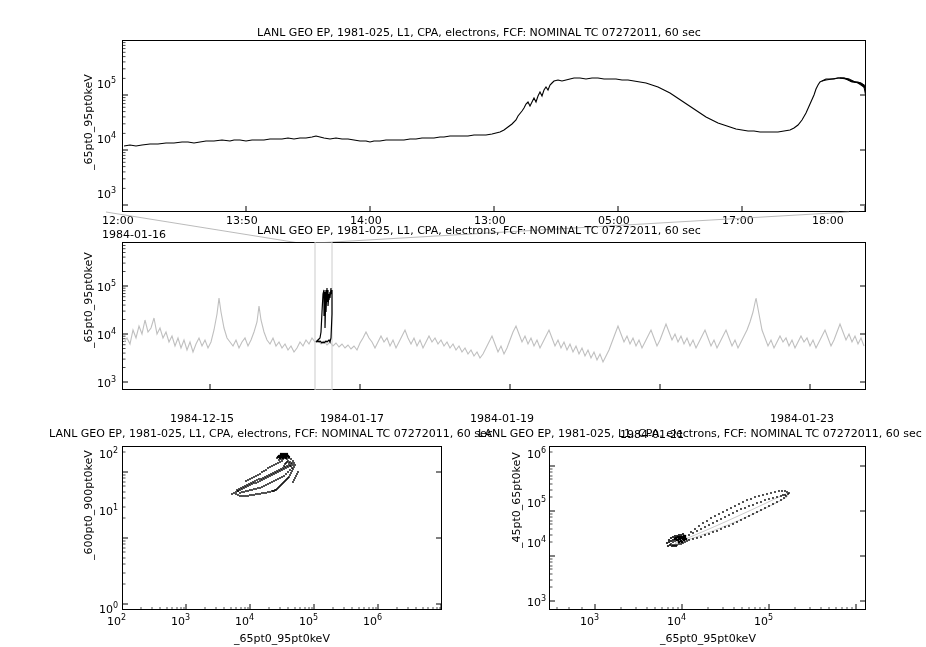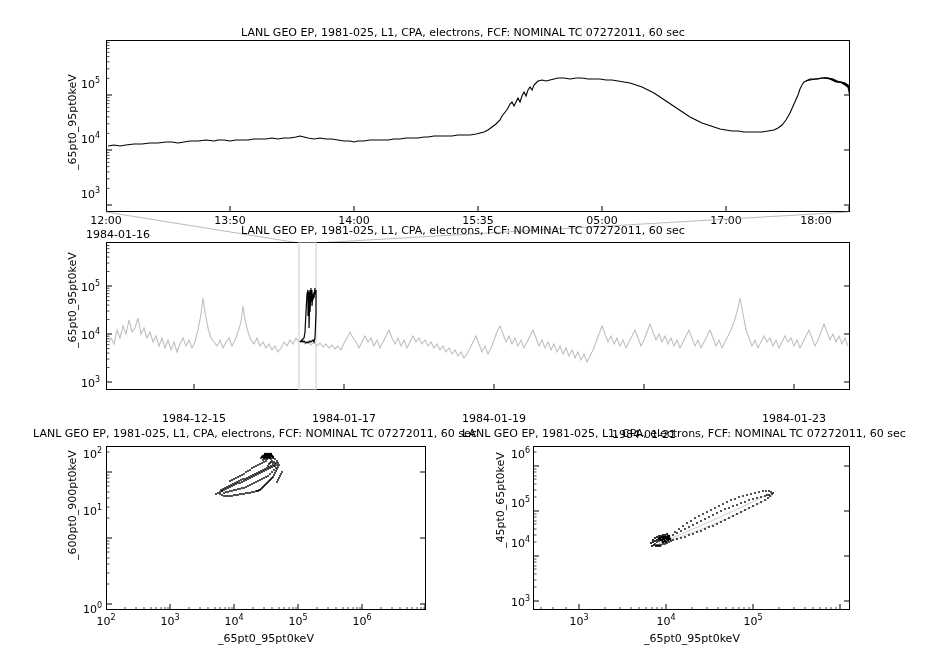--- a/index.html
+++ b/index.html
@@ -12,20 +12,21 @@
     height: 647px;
     font-family: "DejaVu Sans", sans-serif;
     color: #000000;
     position: relative;
     overflow: hidden;
   }
   .page {
     position: relative;
     width: 732px;
     height: 647px;
+    padding-left: 16px;
   }
   .panel {
     position: absolute;
   }
   .plot-title {
     position: absolute;
     font-size: 11px;
     color: #000;
     white-space: nowrap;
     text-align: center;
@@ -40,21 +41,20 @@
   .xlabel {
     position: absolute;
     font-size: 11px;
     white-space: nowrap;
     text-align: center;
   }
   .tick-label-x {
     position: absolute;
     font-size: 11px;
     white-space: nowrap;
-    text-align: center;
   }
   .tick-label-y {
     position: absolute;
     font-size: 11px;
     white-space: nowrap;
     text-align: right;
   }
   .tick-label-y sup, .tick-label-x sup {
     font-size: 8px;
     vertical-align: super;
@@ -153,21 +153,21 @@
       <polyline fill="none" stroke="#000000" stroke-width="1.1" points="743,47 743,48"></polyline>
       <polyline fill="none" stroke="#000000" stroke-width="1.1" points="724,39 730,42 736,42 742,45"></polyline>
       <polyline fill="none" stroke="#000000" stroke-width="1.1" points="743,48 744,52"></polyline>
       <polyline fill="none" stroke="#000000" stroke-width="1.1" points="736,43 740,44 744,46"></polyline>
       <polyline fill="none" stroke="#000000" stroke-width="1.1" points="718,38 724,39 730,41 736,43 742,47 744,57"></polyline>
     </svg>
 
     <div class="tick-label-x" style="left:86px; top:214px; width:40px;">12:00</div>
     <div class="tick-label-x" style="left:210px; top:214px; width:40px;">13:50</div>
     <div class="tick-label-x" style="left:334px; top:214px; width:40px;">14:00</div>
-    <div class="tick-label-x" style="left:458px; top:214px; width:40px;">15:35</div>
+    <div class="tick-label-x" style="left:458px; top:214px; width:40px;">13:00</div>
     <div class="tick-label-x" style="left:582px; top:214px; width:40px;">05:00</div>
     <div class="tick-label-x" style="left:706px; top:214px; width:40px;">17:00</div>
     <div class="tick-label-x" style="left:796px; top:214px; width:40px;">18:00</div>
     <div class="tick-label-x" style="left:86px; top:228px; width:90px; text-align:left;">1984-01-16</div>
   </div>
 
   <svg class="connector" style="left:0px; top:210px;" width="926" height="40" viewBox="0 0 926 40">
     <line x1="106" y1="2" x2="299" y2="33" stroke="#aaaaaa" stroke-width="0.8"></line>
     <line x1="849" y1="2" x2="316" y2="33" stroke="#aaaaaa" stroke-width="0.8"></line>
   </svg>

